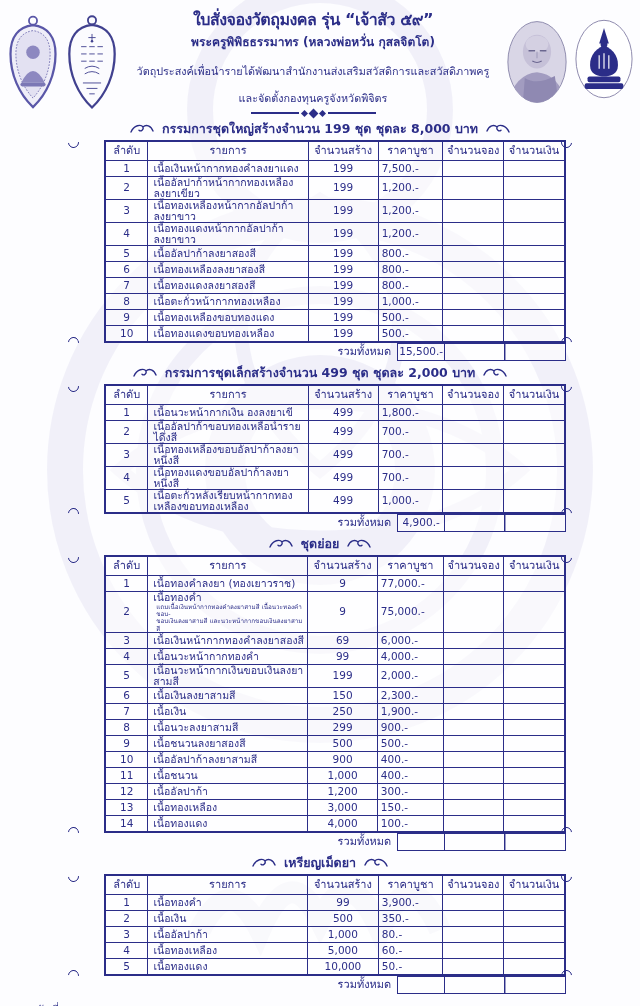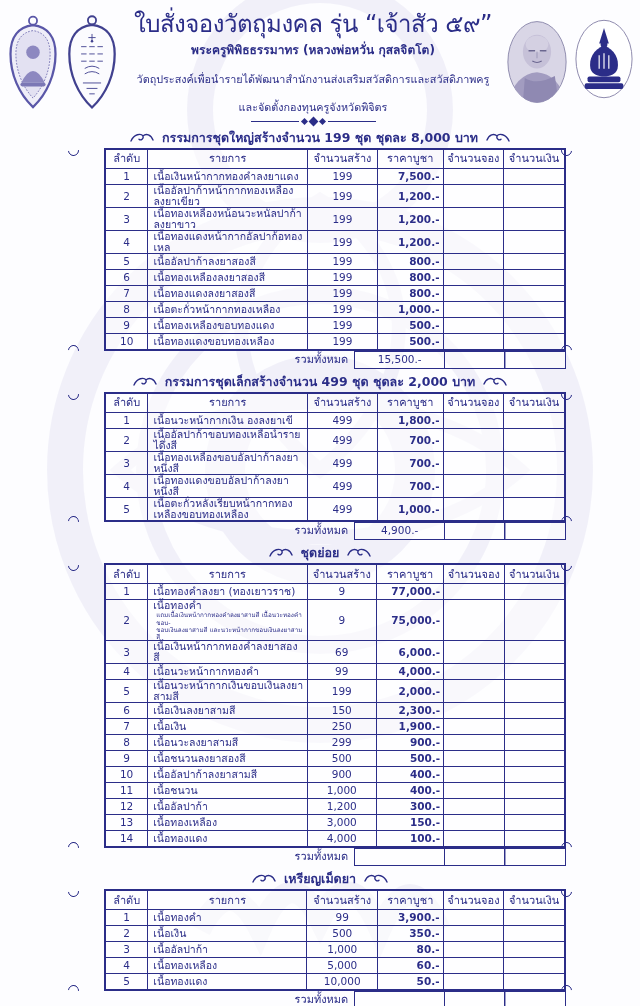--- a/index.html
+++ b/index.html
@@ -4,21 +4,21 @@
 <style>
   html,body{margin:0;padding:0;background:#ffffff;}
   .page{position:relative;width:640px;height:1006px;overflow:hidden;background:#fdfdff;
         font-family:"DejaVu Sans","Liberation Sans",sans-serif;color:#2b2d88;}
   .watermark{position:absolute;inset:0;pointer-events:none;}
 
   
   .header{position:relative;display:flex;align-items:flex-start;padding:10px 6px 0 6px;z-index:2;}
   .left-badges{display:flex;gap:4px;padding-top:4px;}
   .header-center{flex:1;text-align:center;padding-top:2px;}
-  .title{font-size:24px;font-weight:normal;letter-spacing:-0.5px;line-height:1.05;}
+  .title{font-size:16px;font-weight:bold;letter-spacing:-0.5px;line-height:1.05;}
   .subtitle{font-size:12px;font-weight:bold;margin-top:3px;}
   .purpose{font-size:10.8px;margin-top:14px;line-height:1.25;}
   .hdr-divider{display:flex;align-items:center;justify-content:center;gap:3px;margin-top:4px;}
   .hdr-divider .bar{width:48px;height:1.6px;background:#2b2d88;}
   .diamond{width:5px;height:5px;background:#2b2d88;transform:rotate(45deg);}
   .diamond.mid{width:7px;height:7px;}
   .right-badges{display:flex;gap:6px;padding-top:8px;}
 
   
   .section{position:relative;width:492px;margin:4px auto 0 auto;z-index:2;}
@@ -26,30 +26,30 @@
                  font-size:12.5px;font-weight:bold;height:17px;}
   .flourish{flex:none;}
   .flip{transform:scaleX(-1);}
   .tablewrap{position:relative;margin-top:2px;padding-left:30px;}
   table{border-collapse:collapse;width:100%;border:2px solid #2b2d88;background:rgba(255,255,255,0.55);}
   th,td{border:1px solid #2b2d88;font-size:10.5px;height:15px;padding:0 3px;line-height:1.05;}
   thead th{font-weight:normal;font-size:11px;height:18px;text-align:center;}
   td.c0{width:38px;text-align:center;}
   td.c1{width:186px;text-align:left;padding-left:5px;}
   td.c2{width:72px;text-align:center;}
-  td.c3{width:64px;text-align:right;font-weight:bold;}
+  td.c3{width:64px;text-align:left;}
   td.c4{width:60px;}
   td.c5{width:60px;}
   .note{display:inline-flex;flex-direction:column;font-size:6.3px;line-height:1.15;
         margin-left:3px;vertical-align:middle;}
   .total-strip{display:flex;justify-content:flex-end;align-items:stretch;height:18px;}
   .tlabel{font-size:11px;line-height:18px;margin-right:6px;}
   .tcell{border:1.6px solid #2b2d88;border-top-width:1px;box-sizing:border-box;
          font-size:10.5px;line-height:15px;text-align:center;background:rgba(255,255,255,0.55);}
-  .tprice{width:91px;}
+  .tprice{width:48px;}
   .tbook{width:62px;margin-left:-1.6px;}
   .tmoney{width:62px;margin-left:-1.6px;}
 
   .curl{position:absolute;width:9px;height:9px;border:1.6px solid #2b2d88;border-radius:50%;z-index:3;}
   .curl.tl{left:-6px;top:-3px;border-top-color:transparent;border-left-color:transparent;transform:rotate(40deg);}
   .curl.tr{right:-6px;top:-3px;border-top-color:transparent;border-right-color:transparent;transform:rotate(-40deg);}
   .curl.bl{left:-6px;bottom:13px;border-bottom-color:transparent;border-left-color:transparent;transform:rotate(-40deg);}
   .curl.br{right:-6px;bottom:13px;border-bottom-color:transparent;border-right-color:transparent;transform:rotate(40deg);}
 
   
@@ -186,29 +186,29 @@
             <tr>
               <td class="c0">2</td>
               <td class="c1">เนื้ออัลปาก้าหน้ากากทองเหลืองลงยาเขียว</td>
               <td class="c2">199</td>
               <td class="c3">1,200.-</td>
               <td class="c4"></td>
               <td class="c5"></td>
             </tr>
             <tr>
               <td class="c0">3</td>
-              <td class="c1">เนื้อทองเหลืองหน้อนวะหนัลปาก้าลงยาขาว</td>
+              <td class="c1">เนื้อทองเหลืองหน้ากากอัลปาก้าลงยาขาว</td>
               <td class="c2">199</td>
               <td class="c3">1,200.-</td>
               <td class="c4"></td>
               <td class="c5"></td>
             </tr>
             <tr>
               <td class="c0">4</td>
-              <td class="c1">เนื้อทองแดงหน้ากากอัลปาก้อทองเหล</td>
+              <td class="c1">เนื้อทองแดงหน้ากากอัลปาก้าลงยาขาว</td>
               <td class="c2">199</td>
               <td class="c3">1,200.-</td>
               <td class="c4"></td>
               <td class="c5"></td>
             </tr>
             <tr>
               <td class="c0">5</td>
               <td class="c1">เนื้ออัลปาก้าลงยาสองสี</td>
               <td class="c2">199</td>
               <td class="c3">800.-</td>

